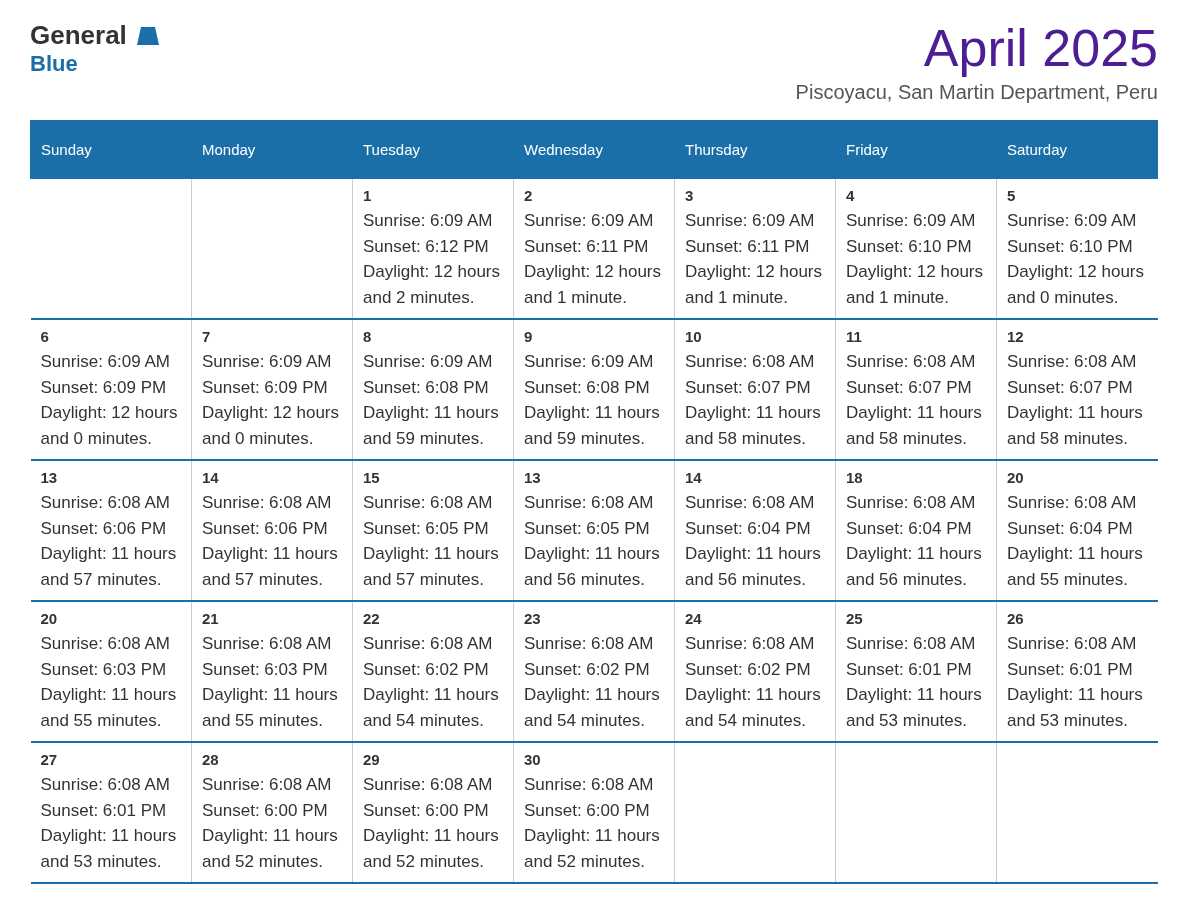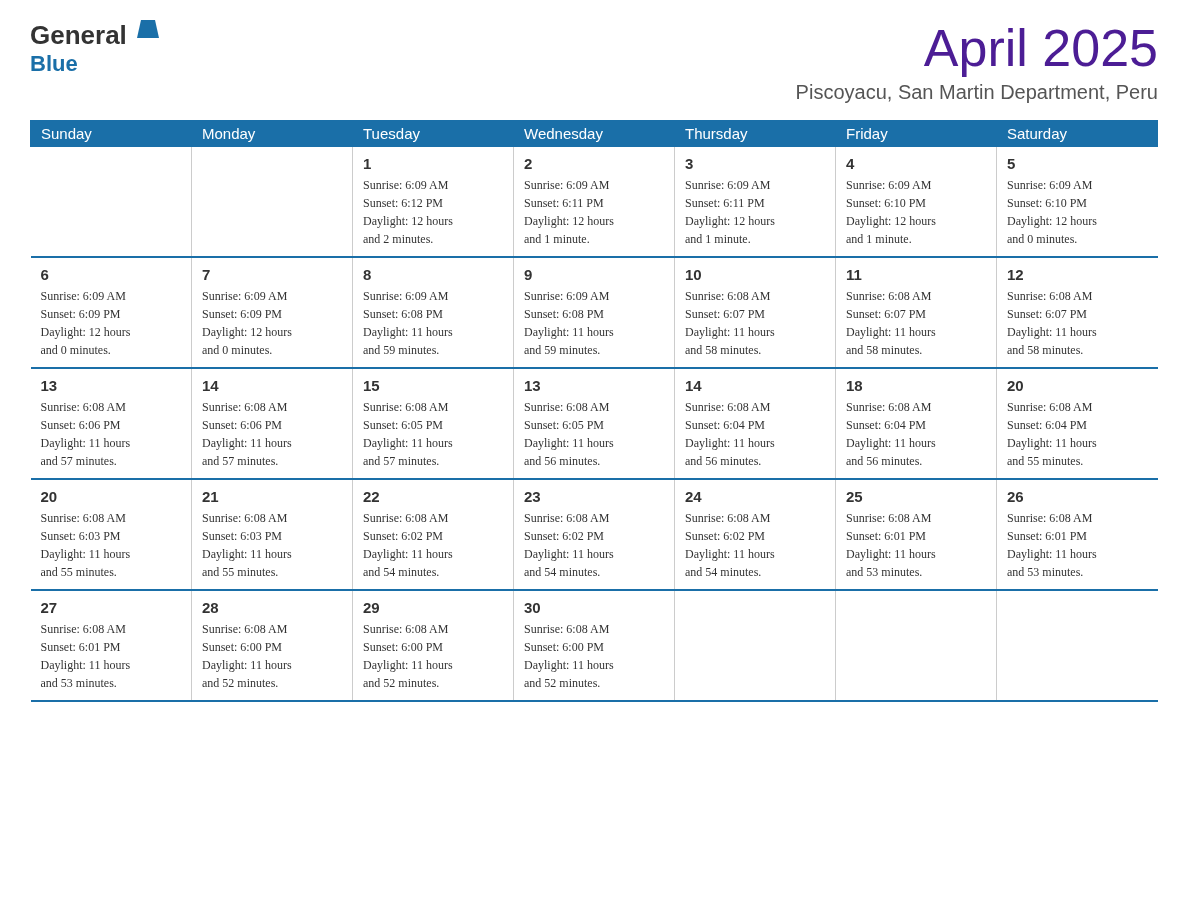--- a/index.html
+++ b/index.html
@@ -27,21 +27,21 @@
       font-weight: bold;
       color: #1a6fa8;
     }
     .logo-wrapper {
       display: flex;
       flex-direction: column;
       align-items: flex-start;
     }
     .logo-row1 {
       display: flex;
-      align-items: flex-start;
+      align-items: center;
       gap: 8px;
     }
     .title-area {
       text-align: right;
     }
     .month-title {
       font-size: 52px;
       font-weight: normal;
       color: #4c1d95;
       line-height: 1.1;
@@ -53,21 +53,21 @@
     }
     table {
       width: 100%;
       border-collapse: collapse;
     }
     thead tr {
       background-color: #1a6fa8;
     }
     thead th {
       color: #fff;
-      padding: 4px 10px;
+      padding: 20px 10px;
       font-size: 15px;
       font-weight: normal;
       text-align: left;
       border: 1px solid #1a6fa8;
     }
     tbody tr {
       border-bottom: 2px solid #1a6fa8;
     }
     tbody td {
       vertical-align: top;
@@ -82,24 +82,23 @@
       border-right: none;
     }
     .day-number {
       font-size: 15px;
       font-weight: bold;
       color: #333;
       display: block;
       margin-bottom: 4px;
     }
     .day-info {
-      font-size: 12px;
+      font-size: 17px;
       line-height: 1.5;
       color: #333;
-      font-family: Liberation Serif, serif;
     }
     .empty-cell {
       background: #fff;
     }
   </style>
 </head>
 <body>
 
 <div class="header-area">
   <div class="logo-wrapper">

